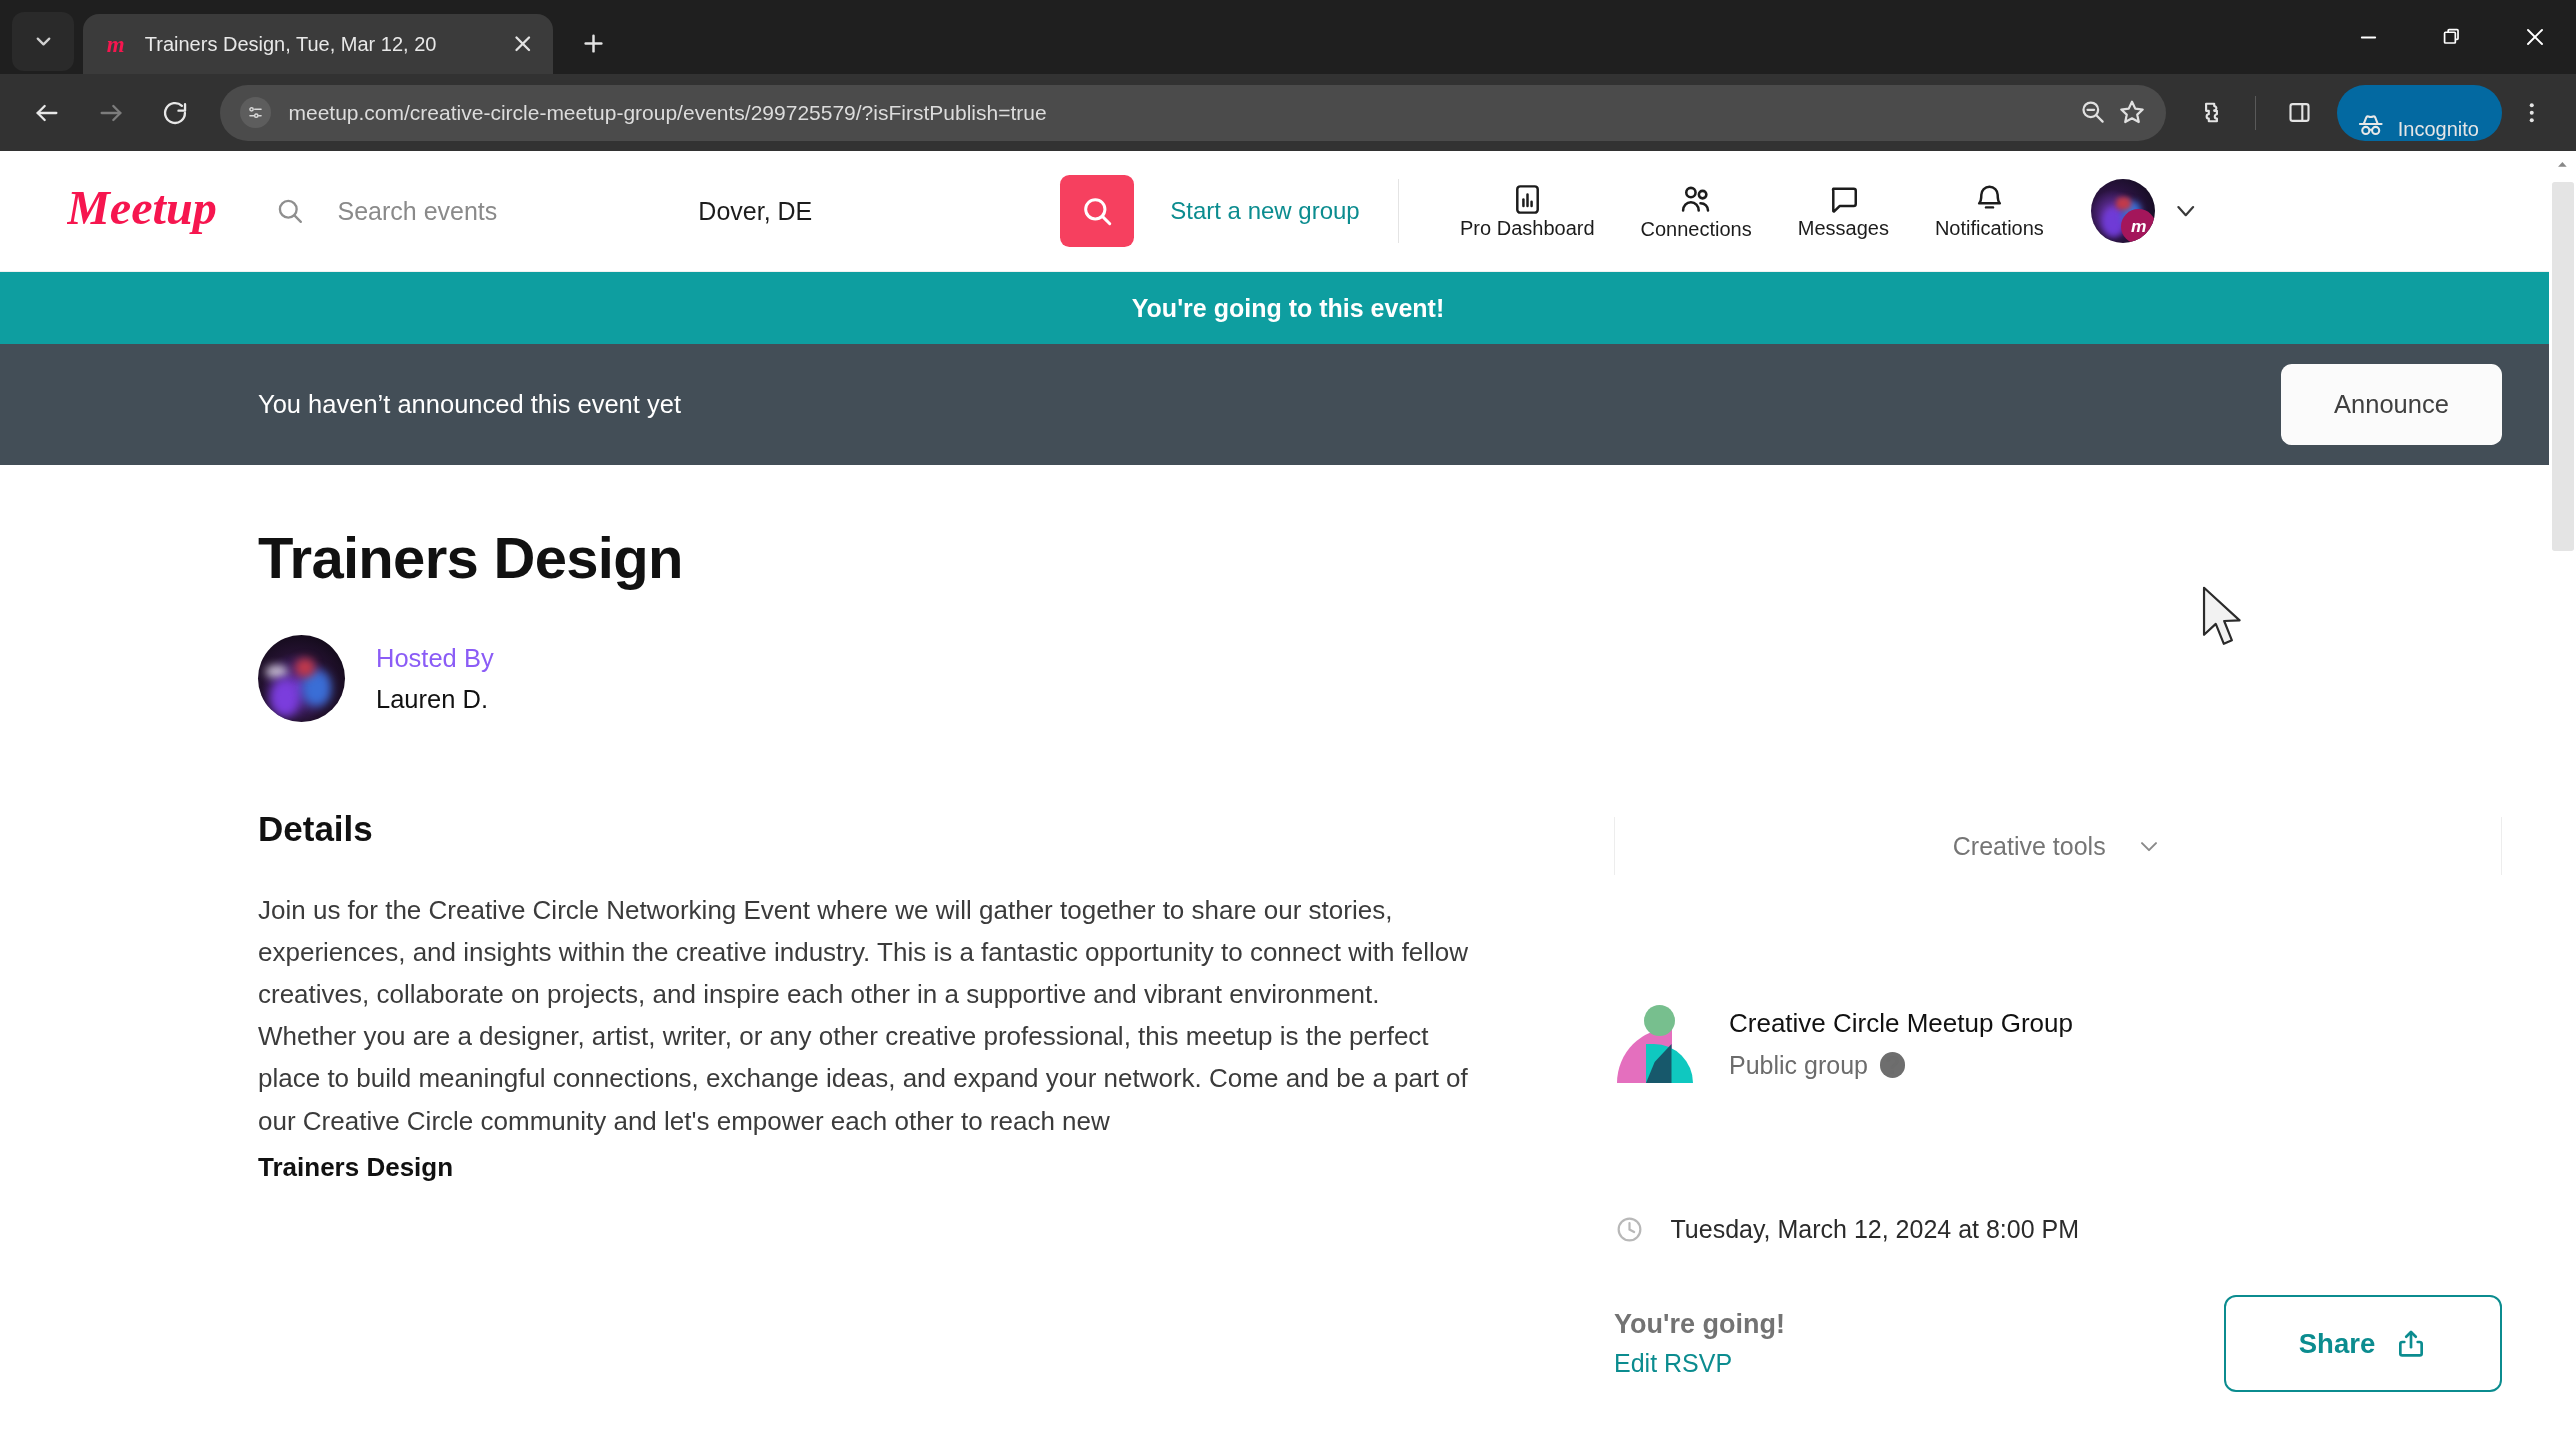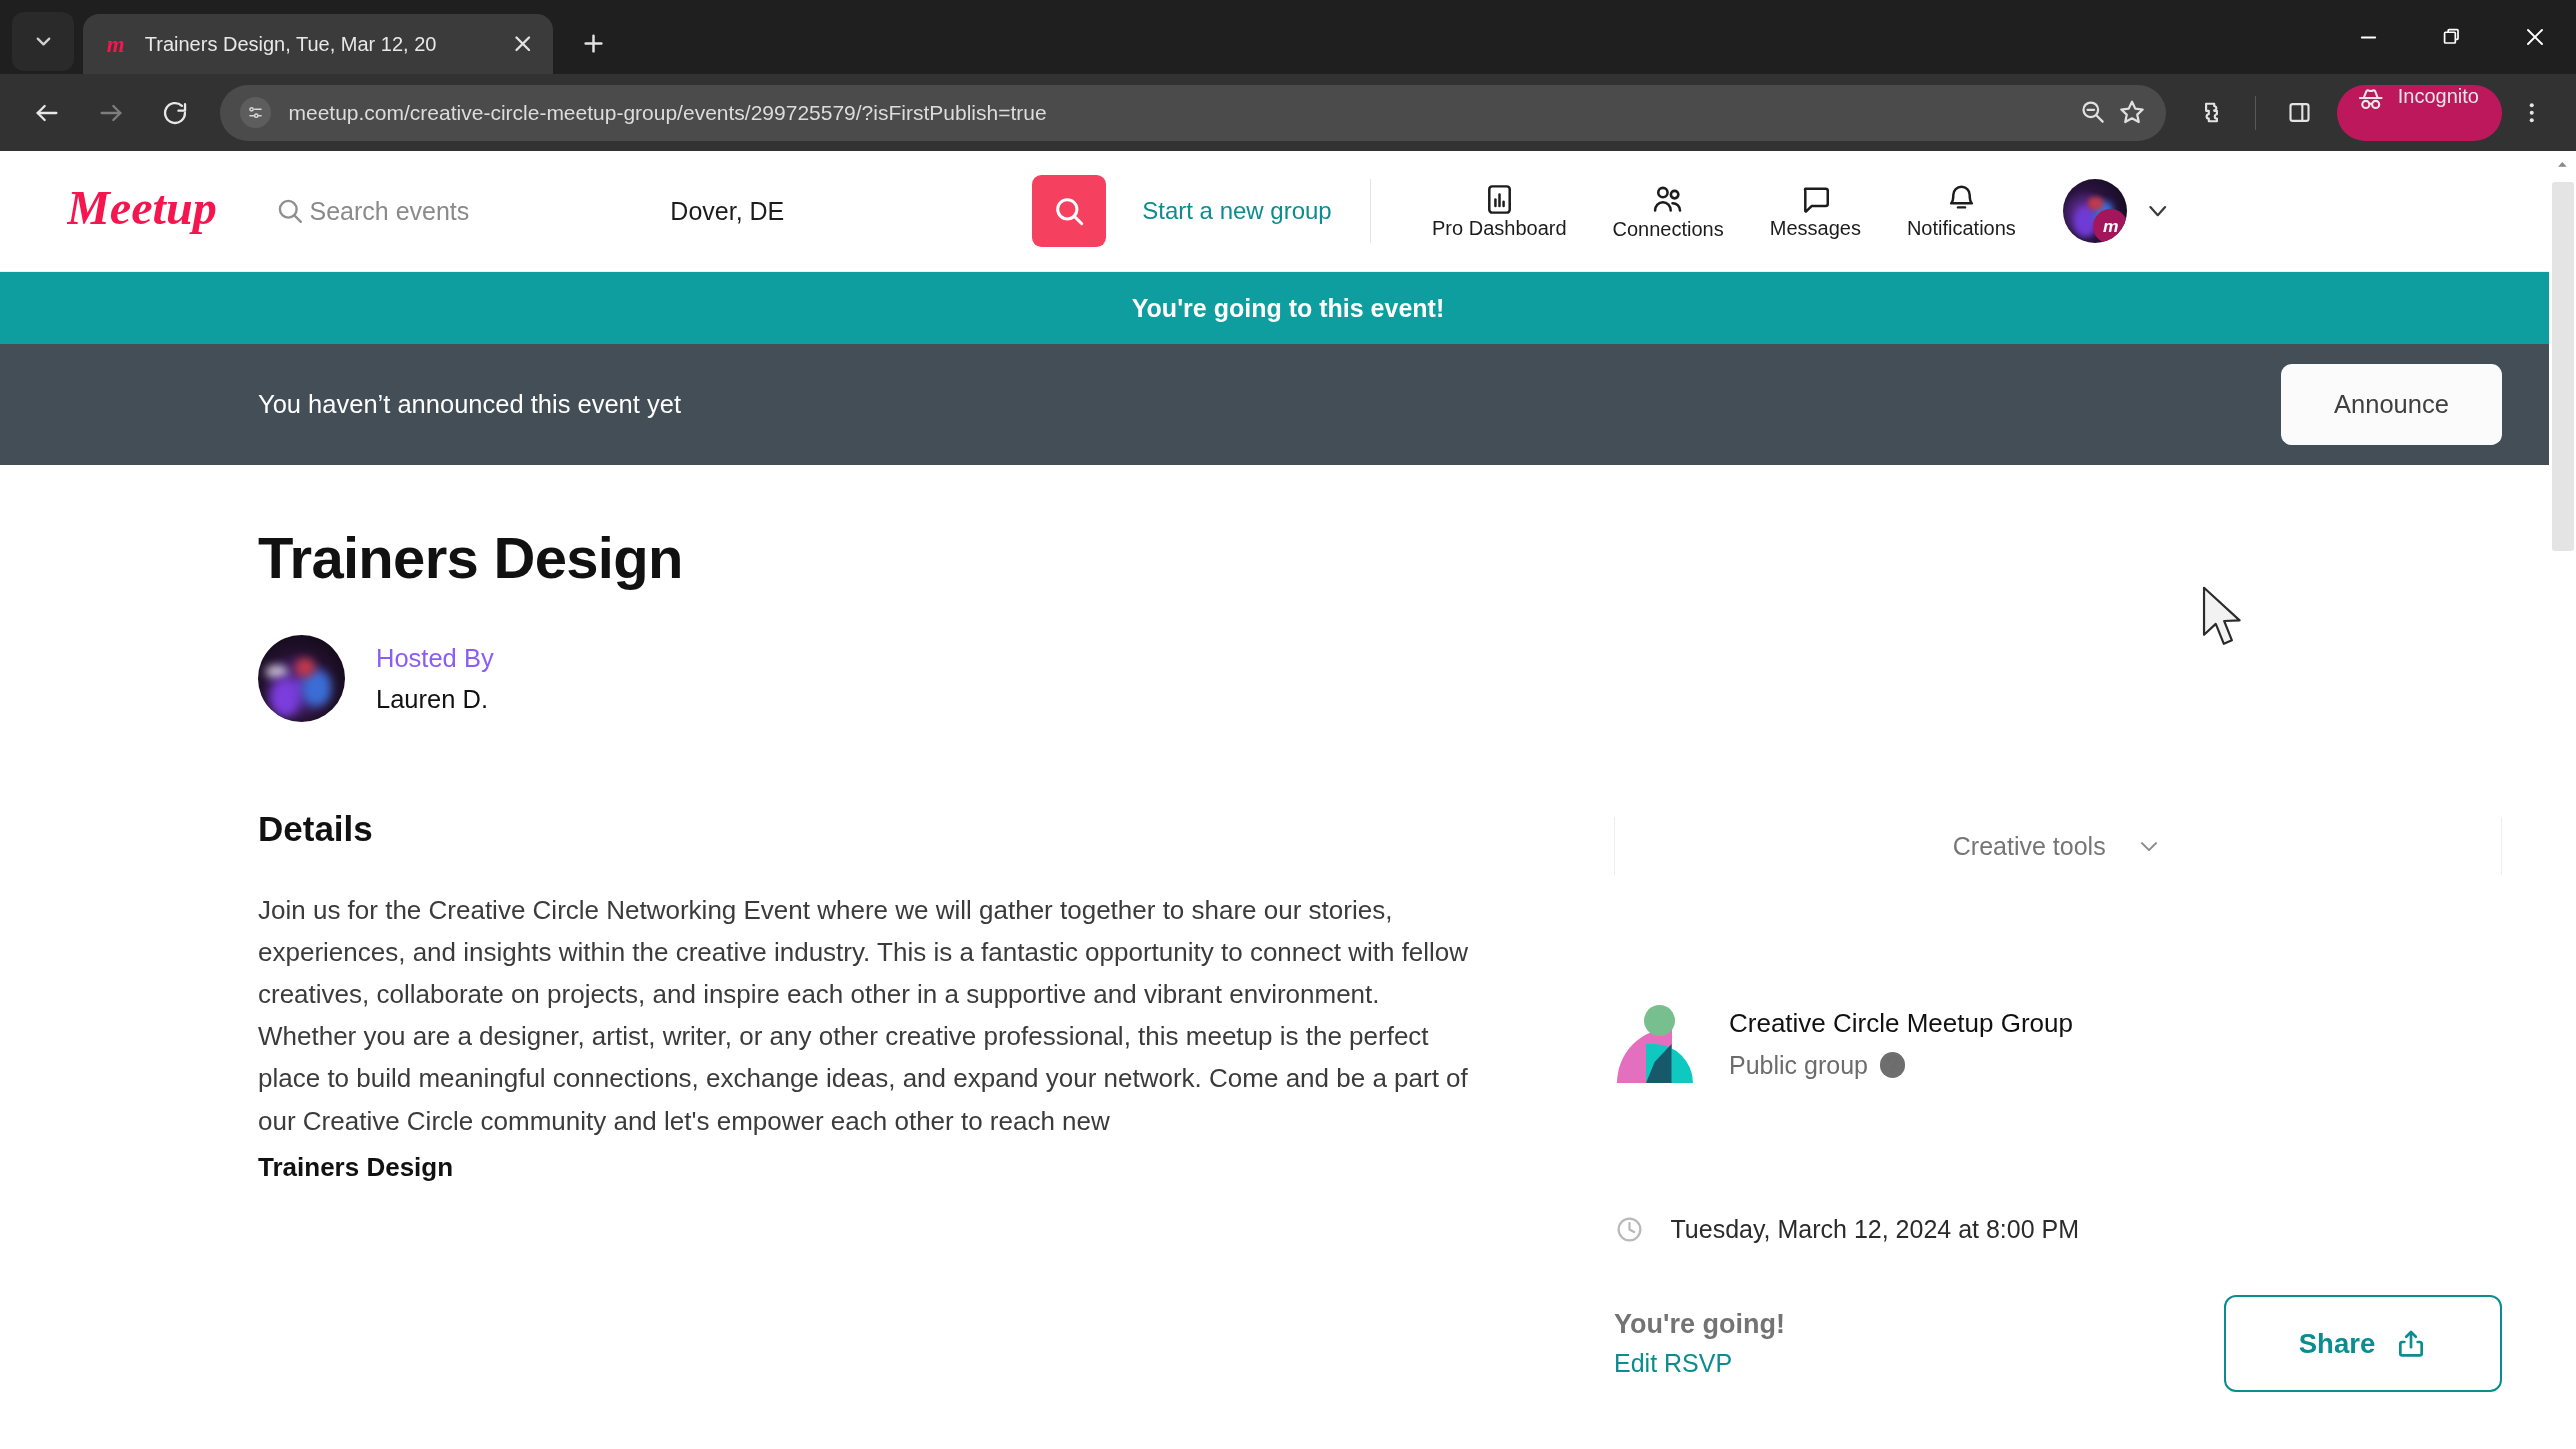--- a/index.html
+++ b/index.html
@@ -39,37 +39,37 @@
   .omnibox {
     flex:1 1 auto; height:56px; background:#4b4b4b; border-radius:29.5px;
     display:flex; align-items:center; padding:0 20px; margin:0 10.7px; gap:17.4px; min-width:0;
   }
   .omni-icon { width:31px; height:31px; border-radius:50%; background:#5d5d5d; display:flex; align-items:center; justify-content:center; flex:0 0 auto; }
   .omni-url { color:#dcdcdc; font-size:21px; white-space:nowrap; overflow:hidden; flex:1 1 auto; }
   .omni-actions { display:flex; align-items:center; gap:12px; flex:0 0 auto; }
   .tb-right { display:flex; align-items:center; gap:2.7px; flex:0 0 auto; }
   .vdiv { width:1.3px; height:34px; background:#5a5a5a; margin:0 10.7px; }
   .incognito-pill {
-    height:56px; border-radius:29.5px; background:#be185d; display:flex; align-items:flex-start;
+    height:56px; border-radius:29.5px; background:#0369a1; display:flex; align-items:flex-end;
     gap:12px; padding:0 23px 0 19px; margin-left:5.4px;
   }
   .incognito-pill span { color:#e6e6e6; font-size:20px; white-space:nowrap; }
   .kebab { width:54px; height:60px; display:flex; align-items:center; justify-content:center; }
 
   
   .viewport { flex:1 1 auto; background:#ffffff; position:relative; overflow:hidden; }
 
   
   .mu-nav {
     height:121px; background:#fff; display:flex; align-items:center;
     padding:0 31px 0 67px; border-bottom:0.7px solid #f0f0f0;
   }
   .mu-logo { width:161px; flex:0 0 auto; }
   .mu-logo svg { display:block; }
-  .mu-search { display:flex; align-items:center; gap:5px; margin-left:47px; flex:0 0 auto; }
+  .mu-search { display:flex; align-items:center; gap:33px; margin-left:47px; flex:0 0 auto; }
   .mu-search-ph { color:#8a8a8a; font-size:25px; white-space:nowrap; }
   .mu-loc { margin-left:201px; color:#1c1c1c; font-size:25px; white-space:nowrap; flex:0 0 auto; }
   .mu-searchbtn {
     width:74px; height:72px; background:#f6405f; border-radius:9.4px;
     display:flex; align-items:center; justify-content:center; margin-left:248px; flex:0 0 auto;
   }
   .mu-startgroup { color:#0b8c8f; font-size:24px; margin-left:36px; white-space:nowrap; flex:0 0 auto; }
   .mu-navdiv { width:1.3px; height:64px; background:#e4e4e4; margin:0 38px; flex:0 0 auto; }
   .mu-navitems { display:flex; align-items:center; gap:0; flex:0 0 auto; }
   .mu-navitem {

